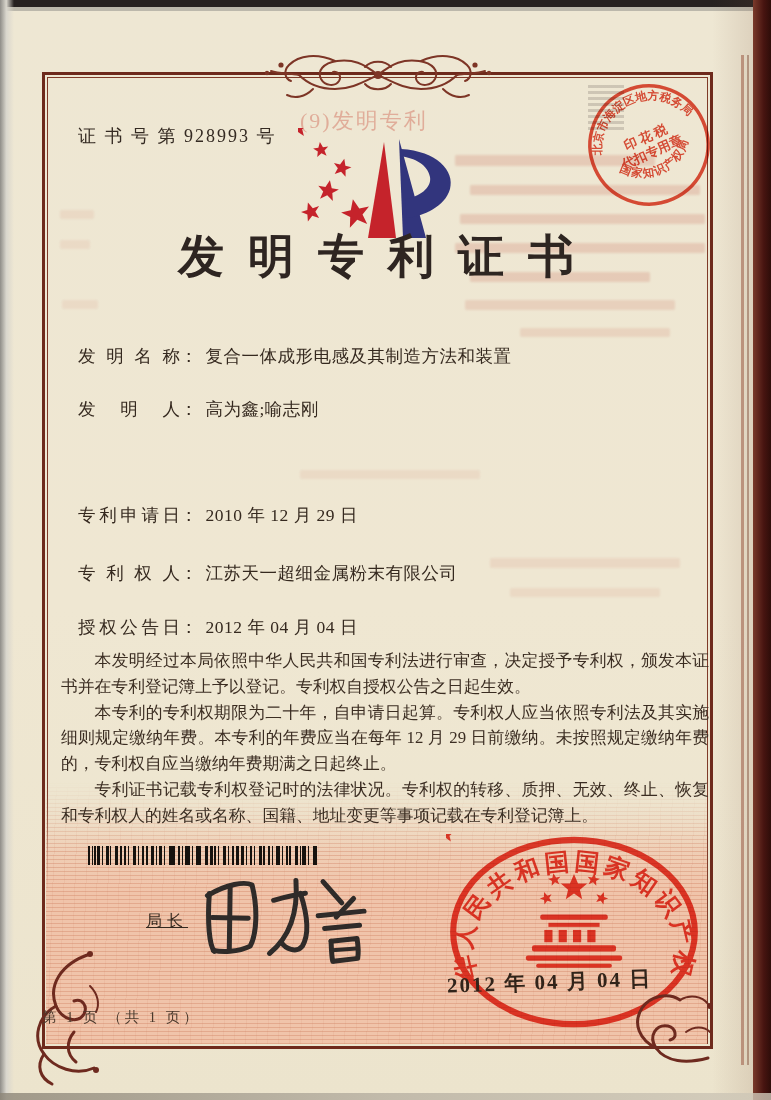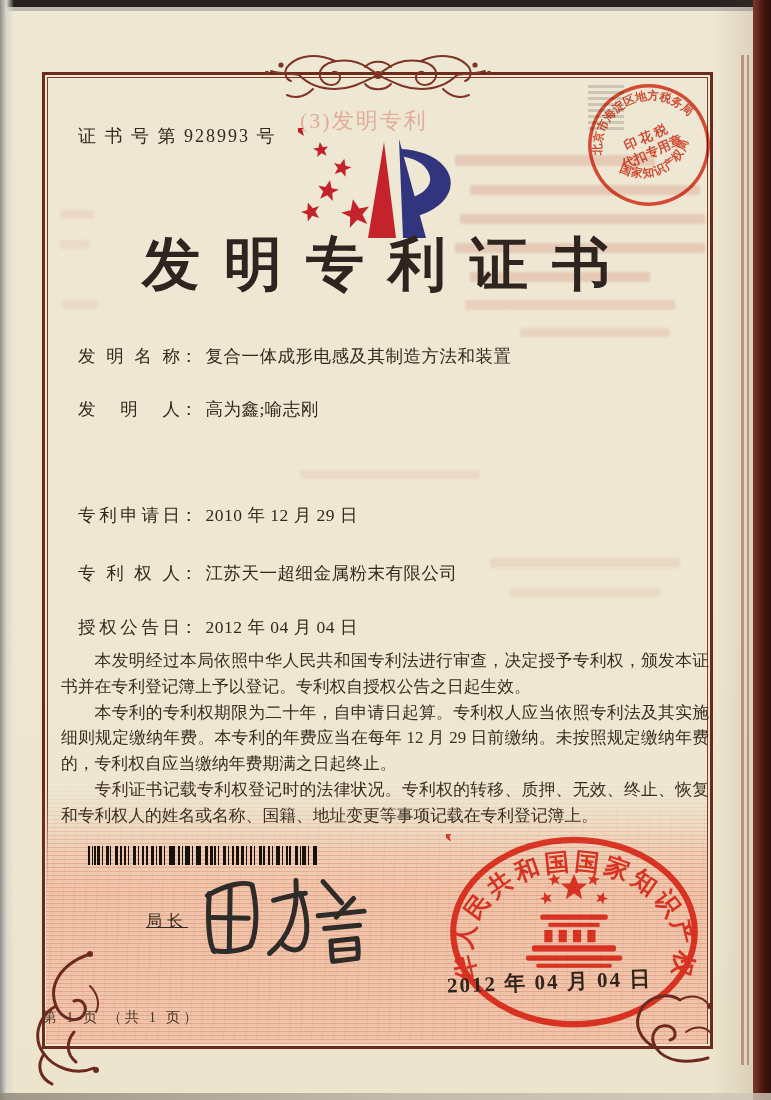--- a/index.html
+++ b/index.html
@@ -38,21 +38,21 @@
       linear-gradient(180deg, rgba(240,196,170,0) 0px, rgba(240,196,170,.6) 55px, #f0c4aa 110px);
     -webkit-mask-image:linear-gradient(180deg,transparent 0,#000 70px);
             mask-image:linear-gradient(180deg,transparent 0,#000 70px);
   }
 
   
   .cert-no{position:absolute;left:78px;top:124px;font-size:18px;letter-spacing:2px;color:#342a22;z-index:2;}
   .ghost-overprint{position:absolute;left:300px;top:106px;font-size:22px;letter-spacing:2px;
     color:rgba(213,126,108,.55);filter:blur(.6px);z-index:1;}
   .title{position:absolute;left:42px;top:226px;width:668px;text-align:center;
-    font-size:58px;font-weight:700;letter-spacing:24px;text-indent:24px;color:#2e2521;z-index:2;}
+    font-size:46px;font-weight:700;letter-spacing:24px;text-indent:24px;color:#2e2521;z-index:2;}
   .field-row{position:absolute;left:78px;font-size:17.5px;color:#35291f;z-index:2;white-space:nowrap;}
   .f-label{display:inline-block;width:102px;text-align:justify;text-align-last:justify;}
   .f-colon{display:inline-block;margin:0 2px 0 0;}
   .f-value{display:inline-block;margin-left:6px;letter-spacing:.5px;}
   .paragraphs{position:absolute;left:61px;top:648px;width:648px;z-index:2;
     font-size:16.8px;line-height:25.8px;text-align:justify;word-break:break-all;color:#3b2d22;}
   .paragraphs p{margin:0;text-indent:2em;}
   .footer-page{position:absolute;left:42px;top:1008px;width:668px;text-align:left;
     font-size:14.5px;letter-spacing:3px;color:#4a392c;z-index:4;}
 
@@ -157,21 +157,21 @@
       <path d="M92,72 C70,78 50,76 40,62 C32,50 40,38 52,40 C60,42 62,52 54,54"></path>
       <path d="M40,62 C24,54 16,38 26,22 C34,10 52,6 64,14"></path>
       <path d="M64,14 C74,8 86,10 92,18" stroke-width="2"></path>
       <path d="M70,46 C78,40 88,40 94,46" stroke-width="2"></path>
       <circle cx="94" cy="20" r="3" fill="#6e2a1f" stroke="none"></circle>
     </g>
   </svg>
 
   <div class="cert-no">证 书 号 第 928993 号</div>
 
-  <div class="ghost-overprint">(3)发明专利</div>
+  <div class="ghost-overprint">(9)发明专利</div>
 
   <svg class="logo-svg" viewBox="0 0 160 128">
     <path id="star" d="M0,-10 L2.9,-3.1 L9.5,-3.1 L4.2,1.2 L5.9,8.1 L0,4 L-5.9,8.1 L-4.2,1.2 L-9.5,-3.1 L-2.9,-3.1 Z" fill="#c5232b"></path>
     <use href="#star" transform="translate(58,86) scale(1.5) rotate(-12)"></use>
     <use href="#star" transform="translate(30,63) scale(1.1) rotate(10)"></use>
     <use href="#star" transform="translate(13,84) scale(1.0) rotate(-18)"></use>
     <use href="#star" transform="translate(44,40) scale(0.95) rotate(14)"></use>
     <use href="#star" transform="translate(23,22) scale(0.8) rotate(-8)"></use>
     <polygon points="86,14 98,110 70,110" fill="#c5232b"></polygon>
     <polygon points="101,11 105,110 128,110" fill="#32357d"></polygon>

